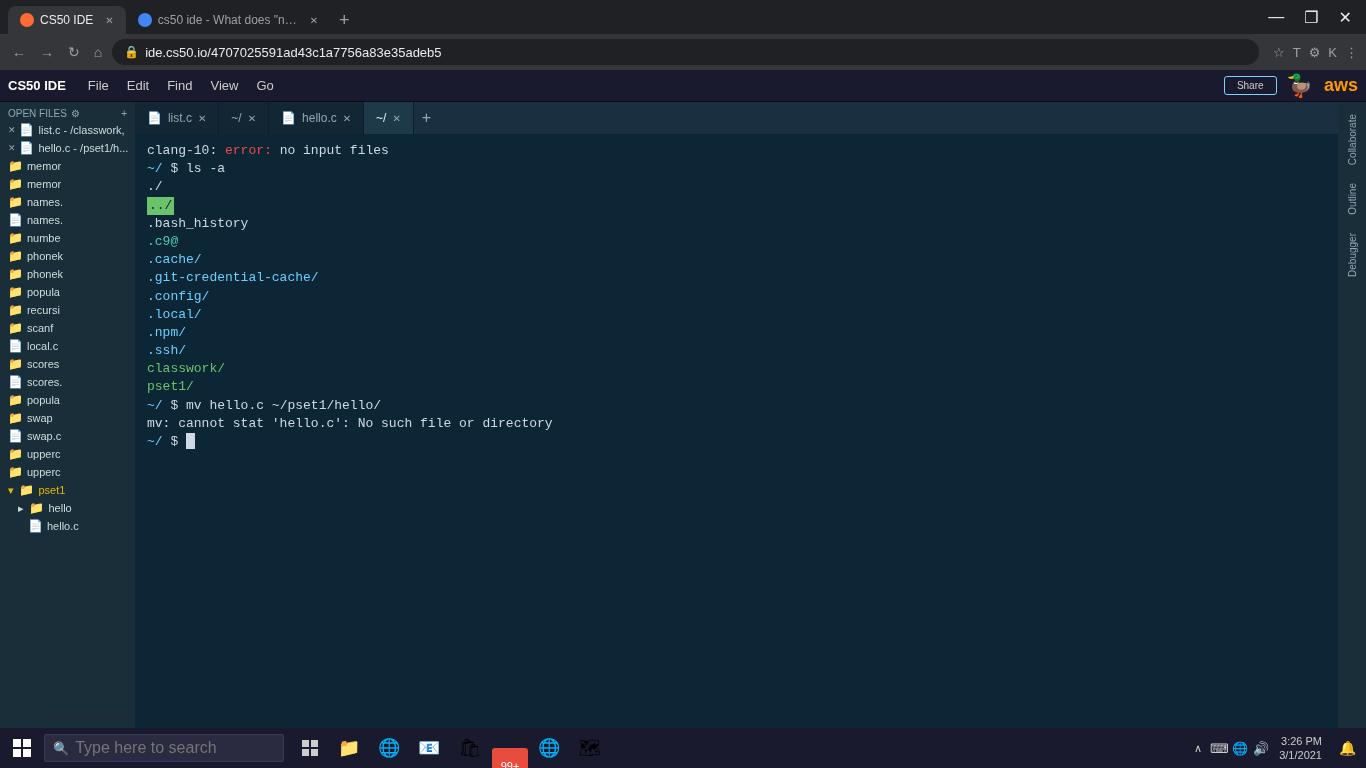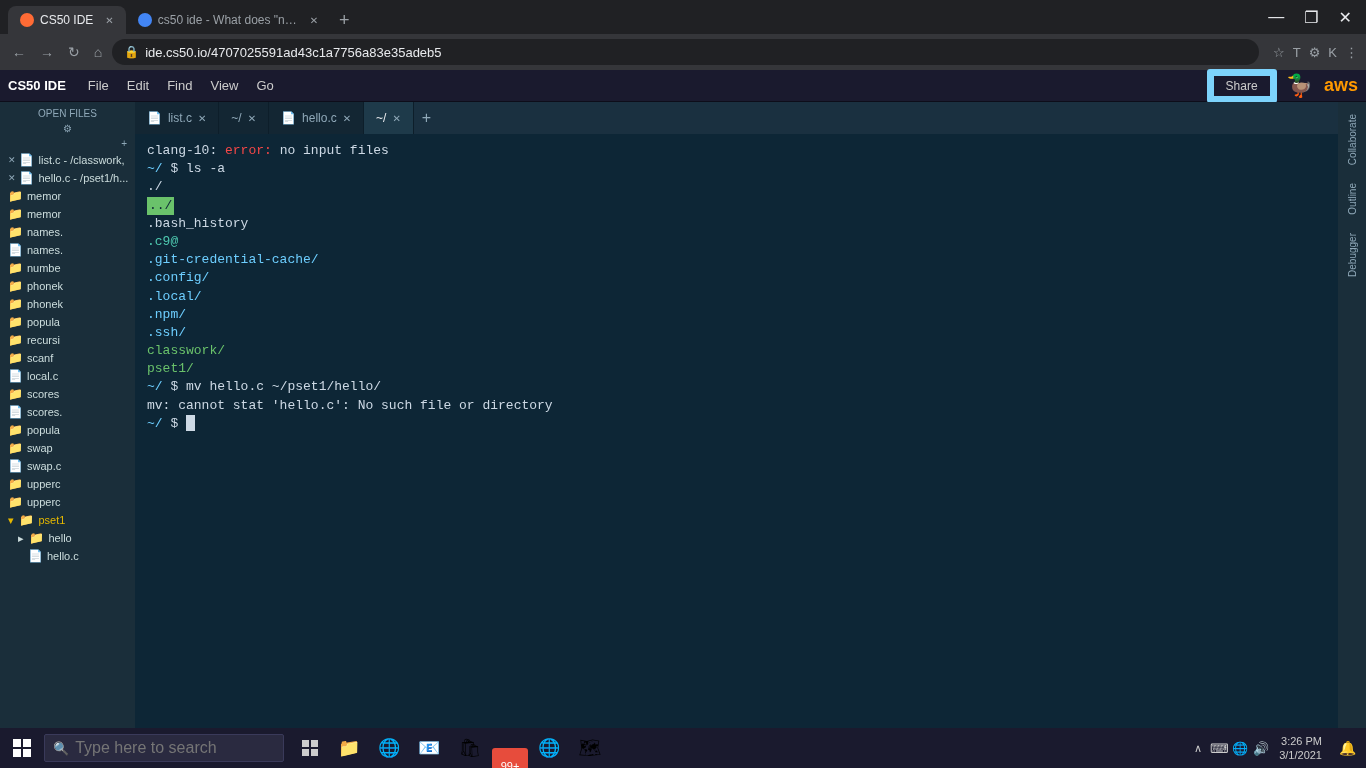--- a/index.html
+++ b/index.html
@@ -85,25 +85,25 @@
     .menu-item {
       color: #ccc;
       font-size: 13px;
       padding: 4px 8px;
       cursor: pointer;
       border-radius: 3px;
     }
     .app-right { margin-left: auto; display: flex; align-items: center; gap: 10px; }
     .share-btn {
       background: transparent;
-      border: 7px solid #7dd3fc;
+      border: 1px solid #7dd3fc;
       color: #ccc;
       padding: 3px 12px;
       border-radius: 3px;
-      font-size: 12px;
+      font-size: 10px;
       cursor: pointer;
     }
     .duck-icon { font-size: 22px; }
     .aws-text { color: #ff9900; font-size: 18px; font-weight: bold; }
 
     
     .main-layout {
       display: flex;
       height: calc(768px - 34px - 36px - 32px - 32px); 
       background: #1e3a4a;
@@ -153,21 +153,20 @@
       overflow-y: auto;
       overflow-x: hidden;
     }
     .sidebar-section-header {
       font-size: 10px;
       color: #8fa8b8;
       padding: 6px 8px 2px;
       display: flex;
       align-items: center;
       gap: 4px;
-      flex-direction: column;
     }
     .sidebar-item {
       display: flex;
       align-items: center;
       padding: 2px 8px;
       font-size: 11px;
       color: #cdd;
       gap: 4px;
       cursor: pointer;
       white-space: nowrap;
@@ -490,20 +489,21 @@
       </div>
 
       <div>
         <span class="t-prompt">~/</span><span class="t-cmd"> $ </span><span class="t-cmd">ls -a</span>
       </div>
 
       <div><span class="t-cmd">./</span></div>
       <div><span class="t-green" style="background:#6ac26b;color:#0d2636;display:inline-block;padding:0 2px;">../</span></div>
       <div><span class="t-cmd">.bash_history</span></div>
       <div><span class="t-teal">.c9@</span></div>
+      <div><span class="t-blue">.cache/</span></div>
       <div><span class="t-blue">.git-credential-cache/</span></div>
       <div><span class="t-blue">.config/</span></div>
       <div><span class="t-blue">.local/</span></div>
       <div><span class="t-blue">.npm/</span></div>
       <div><span class="t-blue">.ssh/</span></div>
       <div><span class="t-folder">classwork/</span></div>
       <div><span class="t-folder">pset1/</span></div>
 
       <div>
         <span class="t-prompt">~/</span><span class="t-cmd"> $ </span><span class="t-cmd">mv hello.c ~/pset1/hello/</span>

